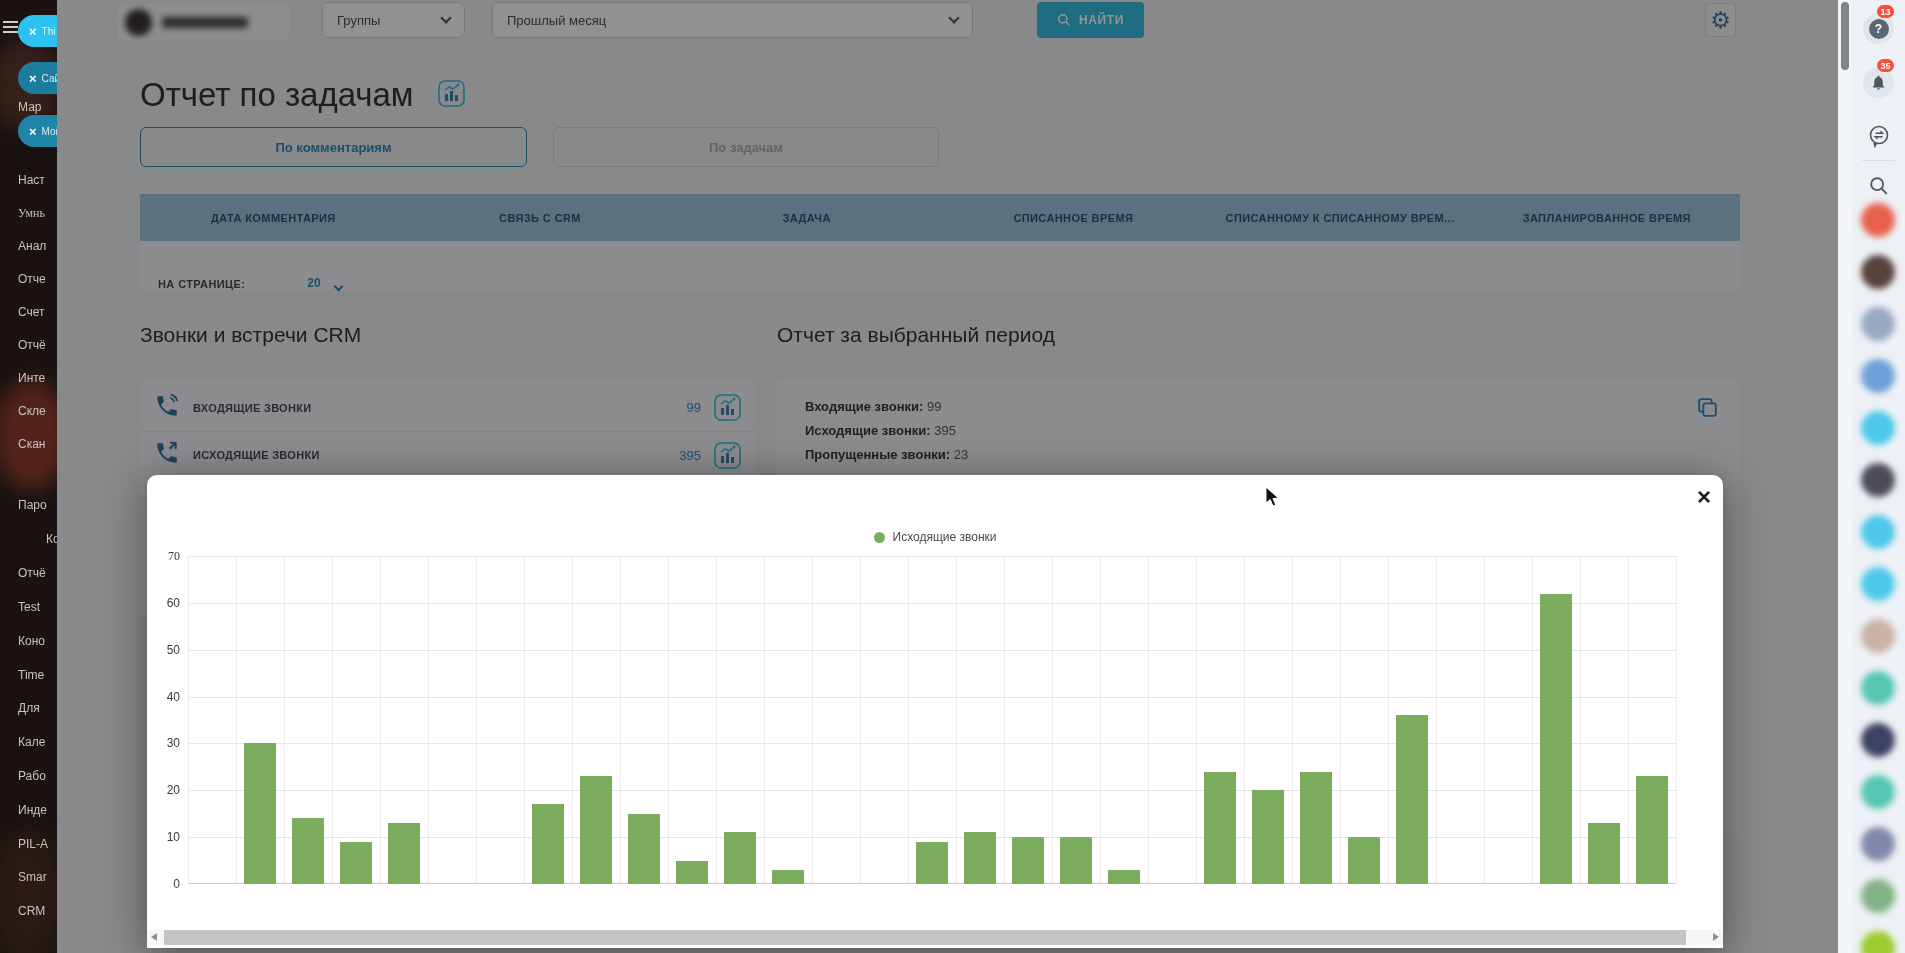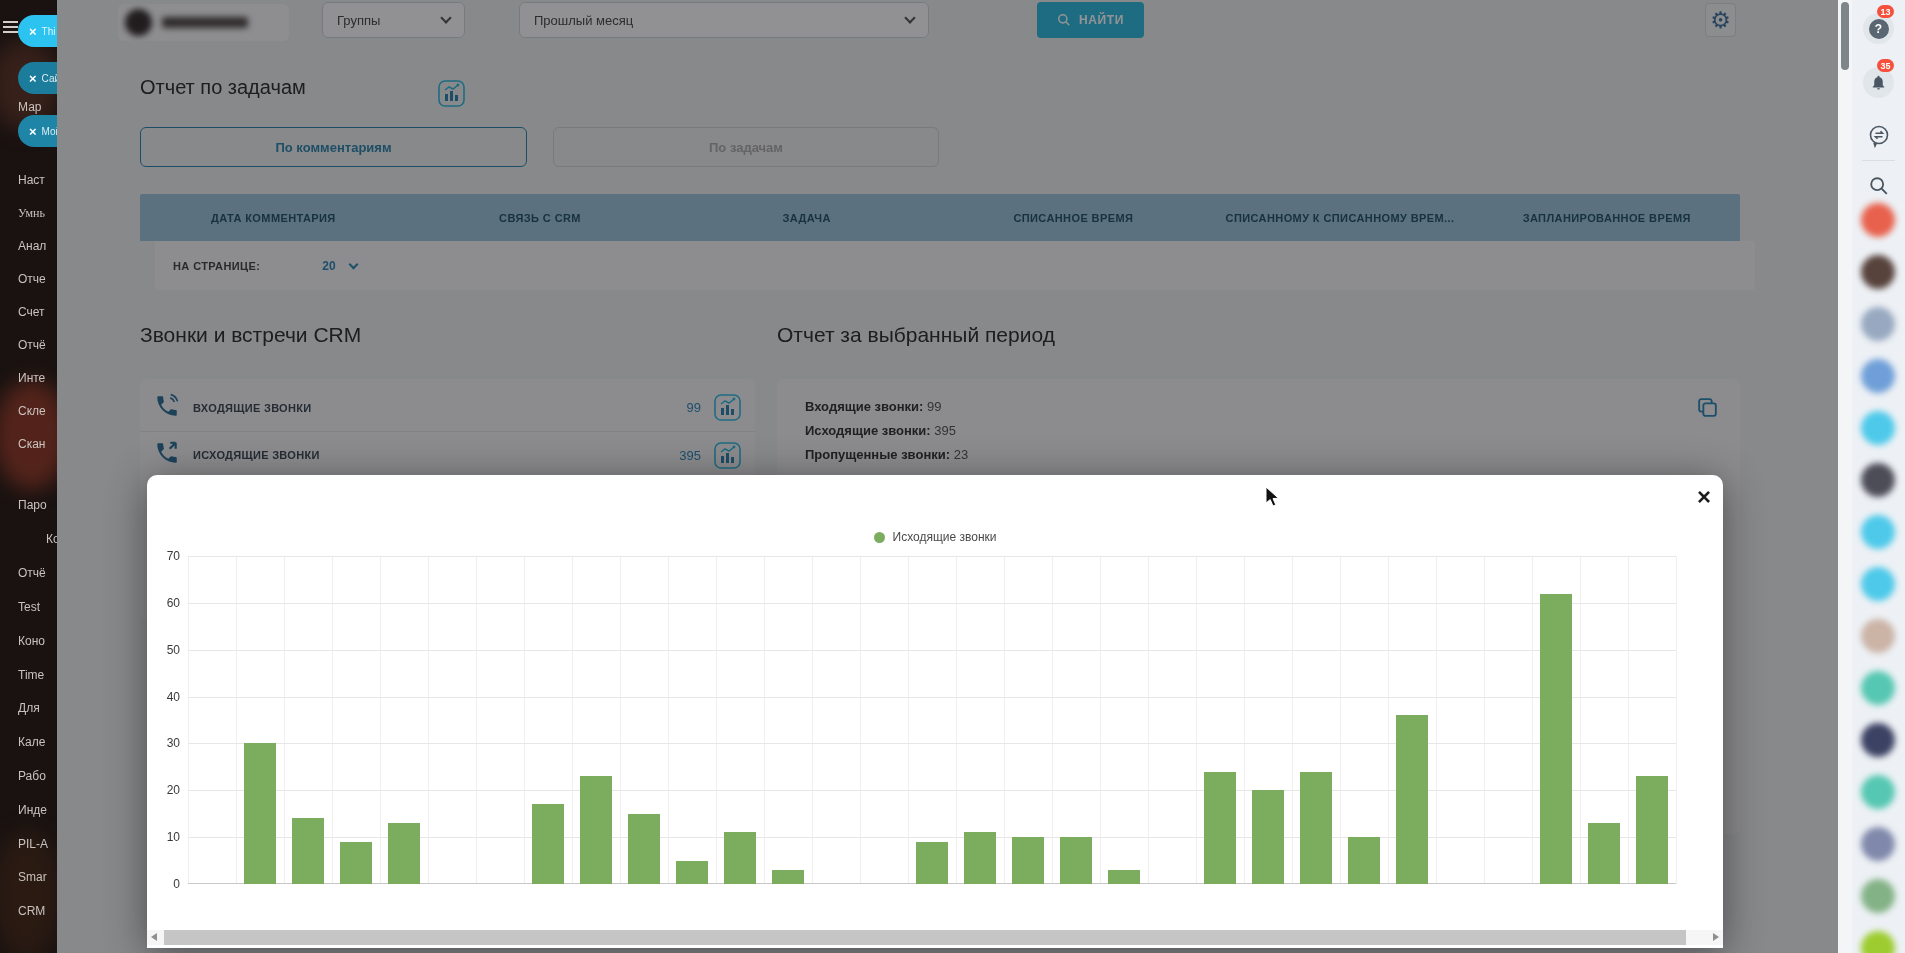--- a/index.html
+++ b/index.html
@@ -29,49 +29,49 @@
     background:#f6f6f6; border-radius:6px; overflow:hidden; }
   #user-chip .b1 { position:absolute; left:7px; top:5px; width:27px; height:27px; border-radius:50%;
     background:#352e2c; filter:blur(3px); }
   #user-chip .b2 { position:absolute; left:44px; top:13px; width:86px; height:11px;
     background:#4e4744; filter:blur(3px); border-radius:3px; }
 
   .select { position:absolute; top:2px; height:36px; background:#fbfbfb;
     border:1px solid #cfd4d6; border-radius:6px; display:flex; align-items:center;
     padding:0 14px; font-size:13px; color:#4a4a4a; cursor:pointer; }
   #groups-select { left:265px; width:143px; }
-  #period-select { left:435px; width:410px;margin-left:27px; }
+  #period-select { left:435px; width:481px; }
   .chev { width:8px; height:8px; border-right:2px solid #555; border-bottom:2px solid #555;
     transform:rotate(45deg); margin-left:auto; margin-top:-4px; }
 
   #find-button { position:absolute; left:980px; top:2px; width:107px; height:36px;
     background:#2fb9dd; border:none; border-radius:4px; color:#fff; font-weight:bold;
     font-size:12px; letter-spacing:.6px; display:flex; align-items:center; justify-content:center;
     gap:8px; cursor:pointer; font-family:inherit; }
   #gear-button { position:absolute; left:1648px; top:3px; width:31px; height:34px;
     background:#f3f4f4; border:1px solid #d6d9da; border-radius:4px;
     display:flex; align-items:center; justify-content:center; cursor:pointer; }
   #gear-button span { font-size:23px; color:#43759c; line-height:1; }
 
-  #report-title { position:absolute; left:83px; top:76px; font-size:20px; font-weight:400; color:#2f2f2f; }
+  #report-title { position:absolute; left:83px; top:76px; font-size:33px; font-weight:400; color:#2f2f2f; }
   #title-chart-badge { position:absolute; left:381px; top:80px; }
 
   .rtab { position:absolute; top:127px; height:40px; border-radius:6px; background:transparent;
     font-size:13px; display:flex; align-items:center; justify-content:center; cursor:pointer;
     font-family:inherit; font-weight:bold; }
   #tab-comments { left:83px; width:387px; border:1px solid #2f85ad; color:#2f85ad; }
   #tab-tasks { left:496px; width:386px; border:1px solid #d2d2d2; color:#ababab; }
 
   #table-head { position:absolute; left:83px; top:194px; width:1600px; height:47px;
     background:#9bc3da; display:flex; border-radius:2px 2px 0 0; }
   #table-head .col { flex:1; display:flex; align-items:center; justify-content:center;
     font-size:11px; font-weight:bold; color:#26536b; letter-spacing:.4px; text-align:center; padding:0 8px; }
 
-  #per-page-row { position:absolute; left:98px; top:241px; width:1600px; height:49px;
-    background:#f4f4f4; display:flex; align-items:center; border-radius:0 0 4px 4px; }
+  #per-page-row { position:absolute; left:83px; top:241px; width:1600px; height:49px;
+    background:#f4f4f4; display:flex; align-items:flex-end; border-radius:0 0 4px 4px; }
   #per-page-label { margin-left:18px; font-size:11px; font-weight:bold; color:#454545; letter-spacing:.4px; }
   #per-page-value { margin-left:62px; font-size:12px; font-weight:bold; color:#2e86b5; cursor:pointer; }
   #per-page-chev { width:7px; height:7px; border-right:2px solid #2e86b5; border-bottom:2px solid #2e86b5;
     transform:rotate(45deg); margin-left:14px; margin-top:-3px; cursor:pointer; }
 
   .section-h2 { position:absolute; top:323px; font-size:21px; font-weight:400; color:#2f2f2f; }
   #calls-title { left:83px; }
   #period-title { left:720px; }
 
   #calls-card { position:absolute; left:83px; top:379px; width:615px; height:240px;
@@ -334,21 +334,21 @@
       <div class="gl-v" style="left: 1104px;"></div>
       <div class="gl-v" style="left: 1152px;"></div>
       <div class="gl-v" style="left: 1200px;"></div>
       <div class="gl-v" style="left: 1248px;"></div>
       <div class="gl-v" style="left: 1296px;"></div>
       <div class="gl-v" style="left: 1344px;"></div>
       <div class="gl-v" style="left: 1392px;"></div>
       <div class="gl-v" style="left: 1440px;"></div>
       <div class="gl-v" style="left: 1488px;"></div>
       <div class="gl-h" style="top: 0px;"></div>
-      <div class="ytick" style="top: -7px;">70</div>
+      <div class="ytick" style="top: -7px; font-family: Liberation Serif, serif;">70</div>
       <div class="gl-h" style="top: 46.86px;"></div>
       <div class="ytick" style="top: 39.86px;">60</div>
       <div class="gl-h" style="top: 93.71px;"></div>
       <div class="ytick" style="top: 86.71px;">50</div>
       <div class="gl-h" style="top: 140.57px;"></div>
       <div class="ytick" style="top: 133.57px;">40</div>
       <div class="gl-h" style="top: 187.43px;"></div>
       <div class="ytick" style="top: 180.43px;">30</div>
       <div class="gl-h" style="top: 234.29px;"></div>
       <div class="ytick" style="top: 227.29px;">20</div>

